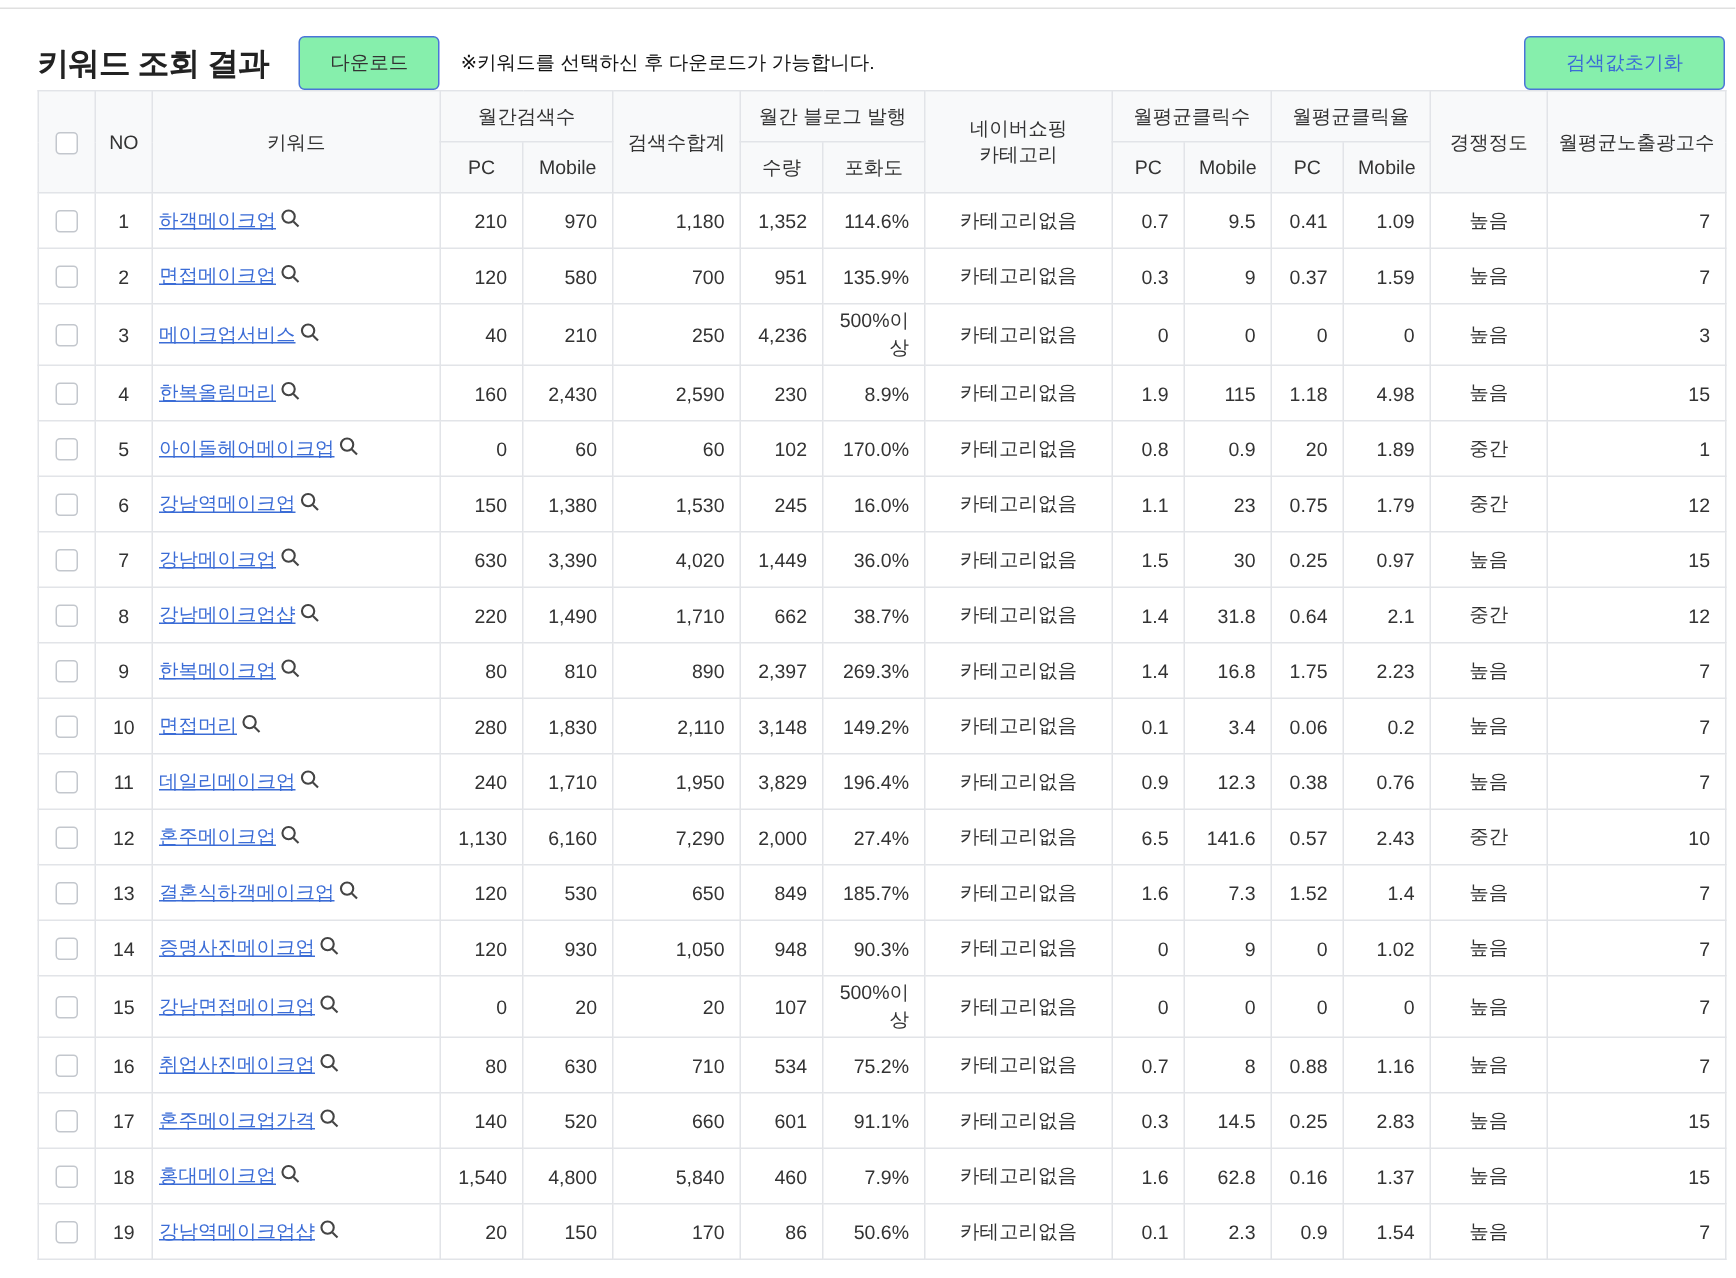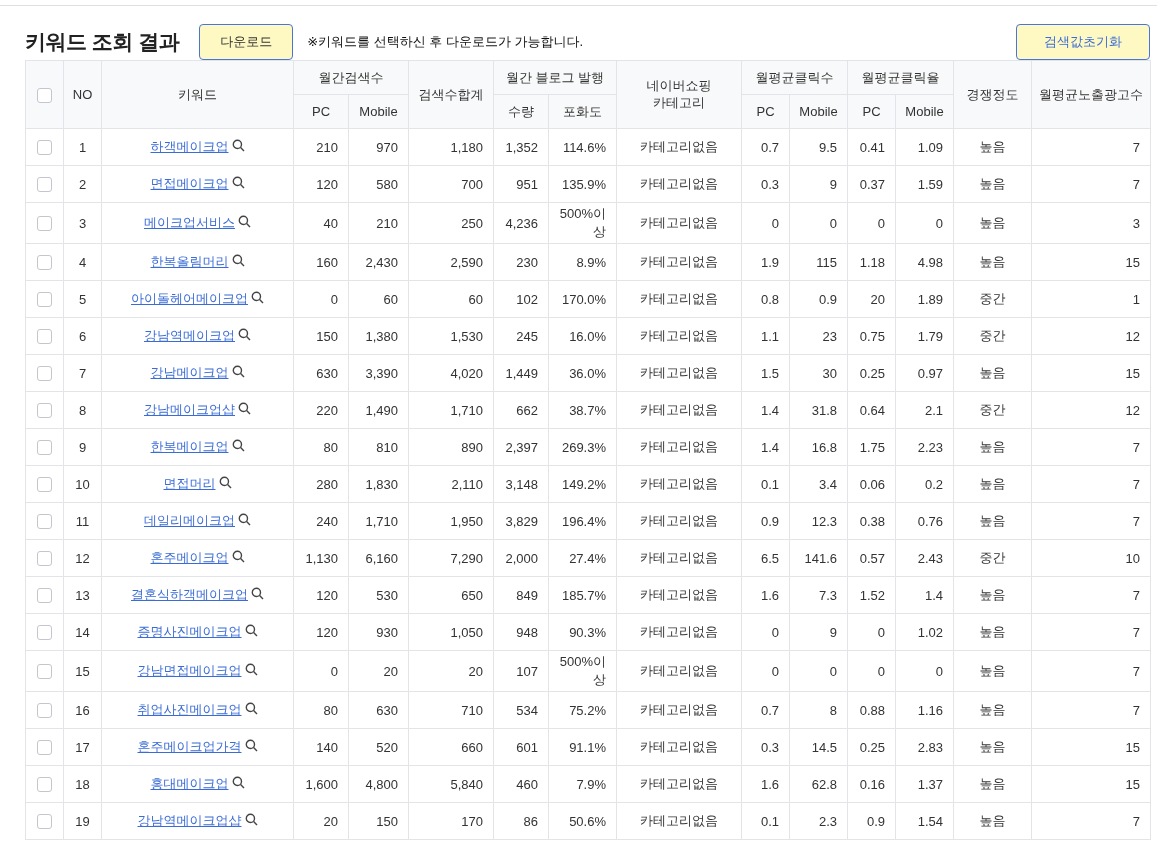--- a/index.html
+++ b/index.html
@@ -22,21 +22,21 @@
     align-items: center;
   }
   .page-title {
     font-size: 21px;
     font-weight: bold;
     color: #222;
     letter-spacing: -0.5px;
   }
   .btn {
     border: 1px solid #4a74d8;
-    background: #fef9c3;
+    background: #86efac;
     border-radius: 4px;
     font-size: 13px;
     font-family: Liberation Mono, monospace;
     cursor: pointer;
   }
   .btn-download {
     margin-left: 20px;
     padding: 8px 20px;
     color: #333;
   }
@@ -68,21 +68,21 @@
     padding: 2px 4px;
   }
   th.prewrap { white-space: pre-line; line-height: 1.3; }
   tbody td {
     height: 37px;
     padding: 2px 4px;
     background: #fff;
   }
   td.center, th.chk, td.chk { text-align: center; }
   td.num { text-align: right; padding-right: 10px; }
-  td.kw { text-align: center; white-space: nowrap; margin-top: 13px; }
+  td.kw { white-space: nowrap; margin-top: 13px; }
   .kw-link {
     color: #3b6cd6;
     text-decoration: underline;
     cursor: pointer;
   }
   .mag {
     display: inline-block;
     vertical-align: -1px;
     margin-left: 3px;
     cursor: pointer;
@@ -514,21 +514,21 @@
     <td class="num">15</td>
   </tr>
 
   <tr>
     <td class="chk"><input type="checkbox" style=""></td>
     <td class="center">18</td>
     <td class="kw"><a class="kw-link">홍대메이크업</a><span class="mag"><svg width="13" height="13" viewBox="0 0 13 13" fill="none">
                 <circle cx="5.4" cy="5.4" r="4.1" stroke="#444" stroke-width="1.4"></circle>
                 <line x1="8.6" y1="8.6" x2="12" y2="12" stroke="#444" stroke-width="1.4"></line>
               </svg></span></td>
-    <td class="num">1,600</td>
+    <td class="num">1,540</td>
     <td class="num">4,800</td>
     <td class="num">5,840</td>
     <td class="num">460</td>
     <td class="num">7.9%</td>
     <td class="center">카테고리없음</td>
     <td class="num">1.6</td>
     <td class="num">62.8</td>
     <td class="num">0.16</td>
     <td class="num">1.37</td>
     <td class="center">높음</td>

